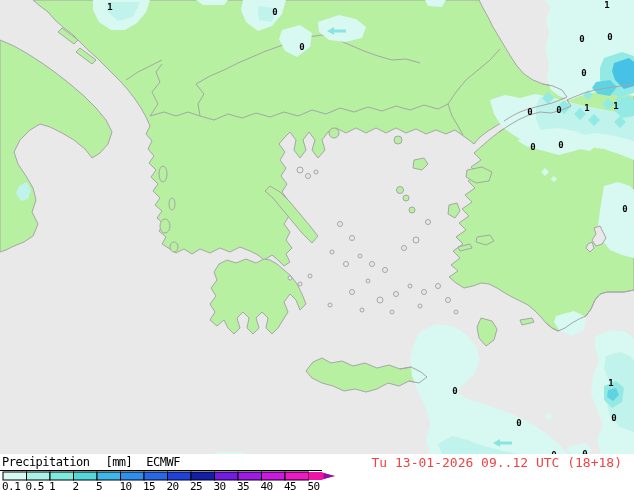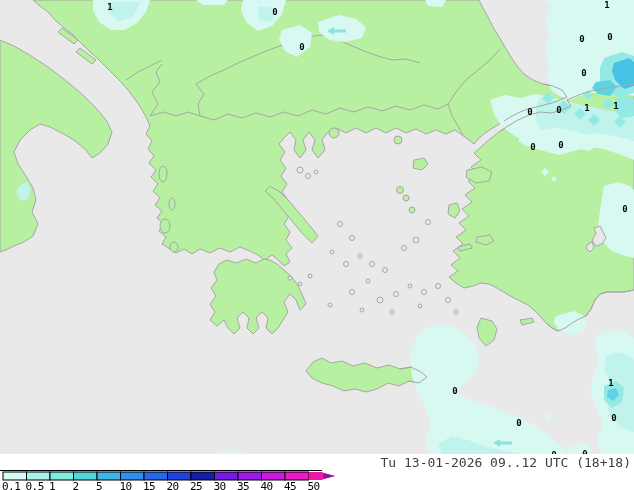--- a/index.html
+++ b/index.html
@@ -19,21 +19,21 @@
   #legend{position:absolute;left:0;top:454px;width:634px;height:36px;background:#fff;}
   #legend-title-row{position:absolute;left:2px;top:1px;white-space:nowrap;
       font-size:12px;letter-spacing:-0.5px;color:#000;}
   #legend-title-row .unit{margin-left:16px;}
   #legend-title-row .model{margin-left:14px;}
   #legend-underline{position:absolute;left:0;top:16px;width:322px;height:1px;background:#000;}
   #colorbar{position:absolute;left:2px;top:17px;}
   #scale-labels{position:absolute;left:2px;top:26px;width:340px;height:12px;
       font-size:11px;letter-spacing:-0.5px;color:#000;}
   #scale-labels span{position:absolute;top:0;}
-  #footer-datetime{position:absolute;right:3px;top:1px;font-size:13px;color:#404040;white-space:nowrap;}
+  #footer-datetime{position:absolute;right:12px;top:1px;font-size:13px;color:#ef4444;white-space:nowrap;}
   #footer-copyright{position:absolute;right:3px;top:19px;font-size:13px;white-space:nowrap;}
   .maplabel{font-family:"DejaVu Sans Mono",monospace;font-size:9px;font-weight:bold;fill:var(--label);}
 </style>
 </head>
 <body>
 
 <div id="app">
   <div id="mapwrap">
     <svg width="634" height="455" viewBox="0 0 634 455">
 
@@ -194,20 +194,23 @@
           <text x="519" y="426" text-anchor="middle" class="maplabel">0</text>
           <text x="490" y="462" text-anchor="middle" class="maplabel">0</text>
           <text x="522" y="461" text-anchor="middle" class="maplabel">1</text>
           <text x="554" y="458" text-anchor="middle" class="maplabel">0</text>
           <text x="585" y="457" text-anchor="middle" class="maplabel">0</text>
         </g>
     </svg>
   </div>
 
   <div id="legend">
+    <div id="legend-title-row">
+      <span>Precipitation</span><span class="unit">[mm]</span><span class="model">ECMWF</span>
+    </div>
     <div id="legend-underline"></div>
     <svg id="colorbar" width="340" height="10">
         <rect x="1" y="1" width="23.5" height="8" fill="#d7fbf2" stroke="#000" stroke-width="1"></rect>
         <rect x="24.5" y="1" width="23.5" height="8" fill="#a9f1e9" stroke="#000" stroke-width="1"></rect>
         <rect x="48" y="1" width="23.5" height="8" fill="#7decdf" stroke="#000" stroke-width="1"></rect>
         <rect x="71.5" y="1" width="23.5" height="8" fill="#52d7da" stroke="#000" stroke-width="1"></rect>
         <rect x="95" y="1" width="23.5" height="8" fill="#3fb6e8" stroke="#000" stroke-width="1"></rect>
         <rect x="118.5" y="1" width="23.5" height="8" fill="#2e8fee" stroke="#000" stroke-width="1"></rect>
         <rect x="142" y="1" width="23.5" height="8" fill="#2767e9" stroke="#000" stroke-width="1"></rect>
         <rect x="165.5" y="1" width="23.5" height="8" fill="#1f42dd" stroke="#000" stroke-width="1"></rect>

